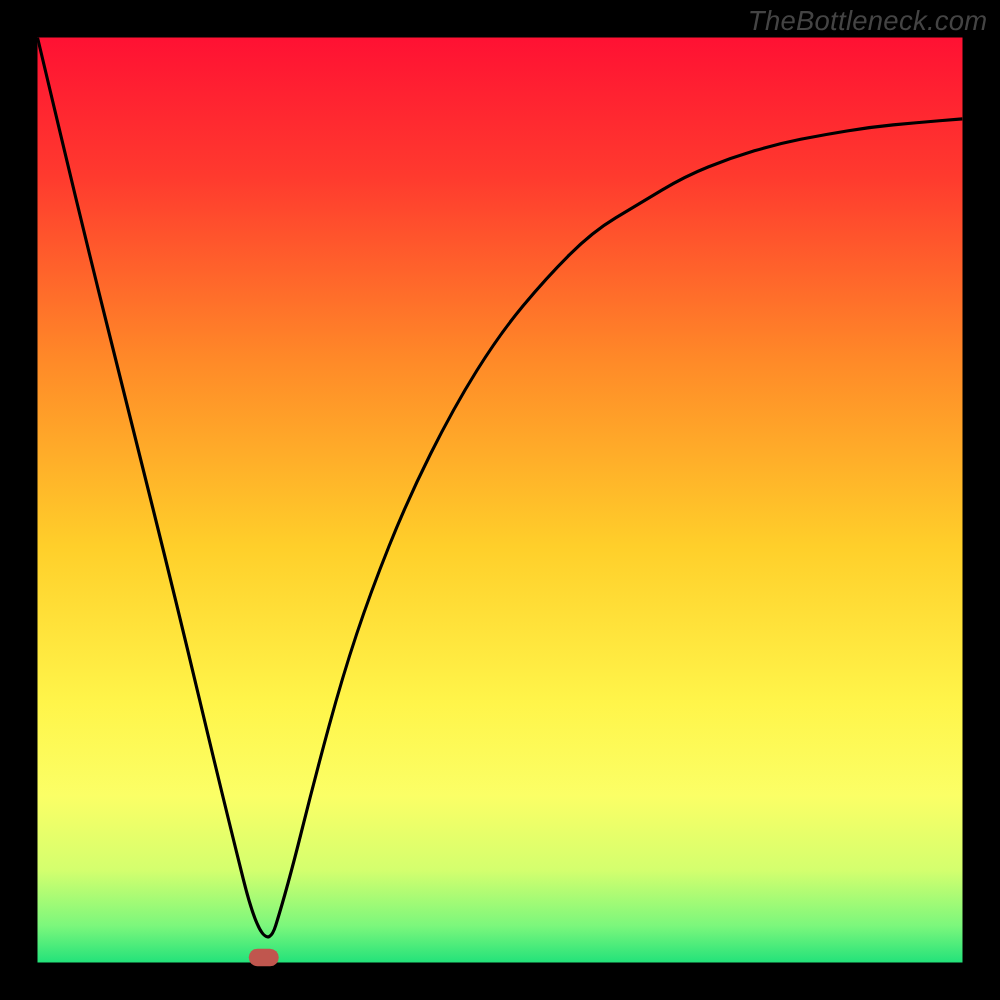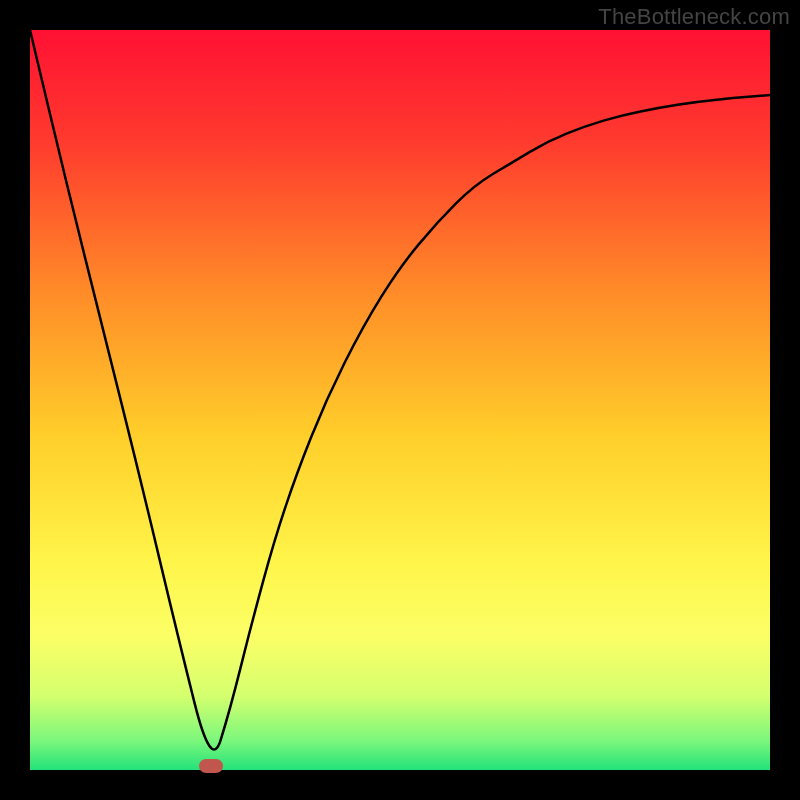--- a/index.html
+++ b/index.html
@@ -29,20 +29,21 @@
   }
   .watermark {
     position: absolute;
     top: 4px;
     right: 10px;
     color: #444;
     font-size: 22px;
     font-weight: 500;
     letter-spacing: 0.2px;
     user-select: none;
+    font-style: italic;
   }
   svg.curve-layer {
     position: absolute;
     left: 30px;
     top: 30px;
     width: 740px;
     height: 740px;
     overflow: visible;
   }
   .marker {

